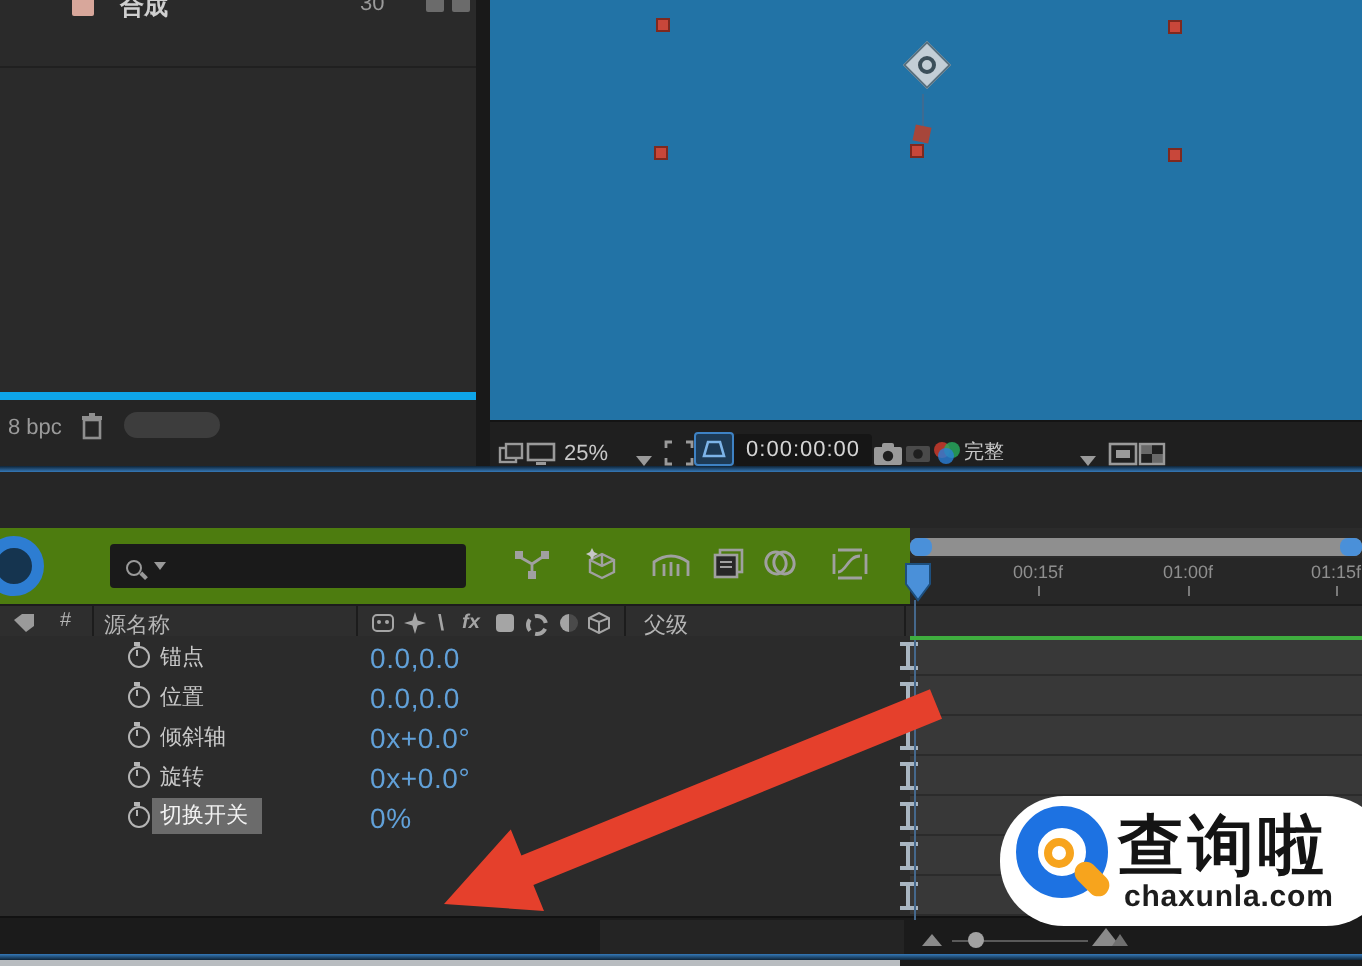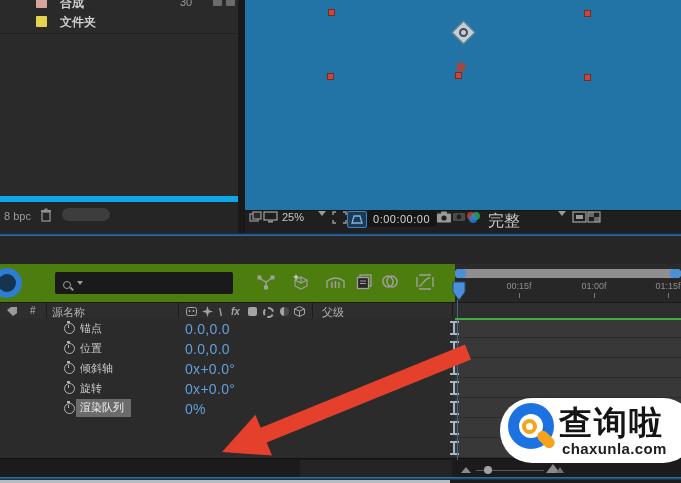--- a/index.html
+++ b/index.html
@@ -51,27 +51,23 @@
 <div id="screen">
 
   <div class="abs" style="left:0;top:0;width:238px;height:233px;background:#2a2a2a">
     <div class="proj-row" style="top:-6px">
       <span class="sw" style="background:#d8a79b"></span>
       <span class="proj-label">合成</span>
       <span class="proj-count">30</span>
       <span class="mini-ic" style="left:213px"></span>
       <span class="mini-ic" style="left:226px"></span>
     </div>
-    <div class="proj-row" style="top:13px">
-      <span class="sw" style="background:#e5d44f"></span>
-      <span class="proj-label">文件夹</span>
-    </div>
     <div class="abs" style="left:0;top:33px;width:238px;height:1px;background:#202020"></div>
 
-    <div class="abs" style="left:0;top:196px;width:238px;height:37px;background:#252525;border-top:6px solid #0ea5e9">
+    <div class="abs" style="left:0;top:196px;width:238px;height:37px;background:#252525;border-top:4px solid #0ea5e9">
       <span class="abs txt" style="left:4px;top:8px;color:#9a9a9a">8 bpc</span>
       <svg class="abs" style="left:40px;top:6px" width="12" height="14" viewBox="0 0 12 14">
         <rect x="2" y="4" width="8" height="9" fill="none" stroke="#8f8f8f" stroke-width="1.3"></rect>
         <rect x="1" y="2" width="10" height="2" fill="#8f8f8f"></rect>
         <rect x="4.5" y="0.5" width="3" height="2" fill="#8f8f8f"></rect>
       </svg>
       <div class="abs" style="left:62px;top:6px;width:48px;height:13px;background:#3d3d3d;border-radius:7px"></div>
     </div>
   </div>
 
@@ -85,21 +81,21 @@
       <div class="handle" style="left:82px;top:73px"></div>
       <div class="handle" style="left:210px;top:72px"></div>
       <div class="handle" style="left:339px;top:74px"></div>
 
       <div class="abs" style="left:210px;top:24px;width:15px;height:15px;background:#c3ced6;border:1px solid #58707e;transform:rotate(45deg)"></div>
       <div class="abs" style="left:214px;top:28px;width:5px;height:5px;border:2px solid #3c4f5a;border-radius:50%;background:transparent"></div>
       <div class="abs" style="left:216px;top:47px;width:1px;height:16px;background:#3d6b92"></div>
       <div class="abs" style="left:212px;top:63px;width:8px;height:8px;background:#b6412f;transform:rotate(12deg);opacity:.9"></div>
     </div>
 
-    <div class="abs" style="left:0;top:210px;width:436px;height:23px;background:#1f1f1f;border-top:1px solid #141414;display:flex;align-items:flex-start;gap:0;padding-left:4px;box-sizing:border-box">
+    <div class="abs" style="left:0;top:210px;width:436px;height:23px;background:#1f1f1f;border-top:1px solid #141414;display:flex;align-items:flex-end;gap:0;padding-left:4px;box-sizing:border-box">
       <svg class="tb-ic" width="14" height="12" viewBox="0 0 14 12">
           <rect x="1" y="3" width="8" height="7" fill="none" stroke="#9a9a9a" stroke-width="1.2"></rect>
           <rect x="4" y="1" width="8" height="7" fill="#2a2a2a" stroke="#9a9a9a" stroke-width="1.2"></rect>
         </svg>
       <svg class="tb-ic" width="15" height="12" viewBox="0 0 15 12">
           <rect x="1" y="1" width="13" height="8" fill="none" stroke="#9a9a9a" stroke-width="1.3"></rect>
           <rect x="5" y="10" width="5" height="1.5" fill="#9a9a9a"></rect>
         </svg>
       <span style="font-size:11px;color:#c8c8c8;margin-left:4px"><span>25%</span></span>
       <span class="chev" style="margin-left:14px"></span>
@@ -119,21 +115,21 @@
         </svg>
       <svg class="tb-ic" width="14" height="12" viewBox="0 0 14 12" style="opacity:.35">
           <rect x="1" y="2" width="12" height="8" rx="1" fill="#9a9a9a"></rect>
           <circle cx="7" cy="6" r="2.4" fill="#1f1f1f"></circle>
         </svg>
       <span class="tb-ic" style="position:relative;width:16px;height:13px">
         <span class="abs" style="left:1px;top:1px;width:8px;height:8px;border-radius:50%;background:#c0392b;opacity:.9"></span>
         <span class="abs" style="left:6px;top:1px;width:8px;height:8px;border-radius:50%;background:#27ae60;opacity:.8"></span>
         <span class="abs" style="left:3px;top:4px;width:8px;height:8px;border-radius:50%;background:#2980d9;opacity:.8"></span>
       </span>
-      <span style="font-size:16px;color:#c8c8c8;margin-left:6px">完整</span>
+      <span style="font-size:10px;color:#c8c8c8;margin-left:0">完整</span>
       <span class="chev" style="margin-left:38px"></span>
       <svg class="tb-ic" style="margin-left:6px" width="15" height="12" viewBox="0 0 15 12">
           <rect x="1" y="1" width="13" height="10" fill="none" stroke="#9a9a9a" stroke-width="1.3"></rect>
           <rect x="4" y="4" width="7" height="4" fill="#9a9a9a"></rect>
         </svg>
       <svg class="tb-ic" width="14" height="12" viewBox="0 0 14 12">
           <rect x="1" y="1" width="12" height="10" fill="none" stroke="#9a9a9a" stroke-width="1.2"></rect>
           <rect x="1" y="1" width="6" height="5" fill="#9a9a9a" opacity=".6"></rect>
           <rect x="7" y="6" width="6" height="5" fill="#9a9a9a" opacity=".6"></rect>
         </svg>
@@ -246,21 +242,21 @@
           <span class="prop-name">倾斜轴</span>
           <span class="val">0x+0.0°</span>
         </div>
       <div class="row-l">
           <span class="stw"></span>
           <span class="prop-name">旋转</span>
           <span class="val">0x+0.0°</span>
         </div>
       <div class="row-l">
           <span class="stw"></span>
-          <span class="prop-name hl">渲染队列</span>
+          <span class="prop-name hl">切换开关</span>
           <span class="val">0%</span>
         </div>
     </div>
 
     <div class="abs" style="left:455px;top:82px;width:226px;height:140px;overflow:visible">
       <div class="row-r">
           <span class="ibeam"></span>
         </div>
       <div class="row-r">
           <span class="ibeam"></span>

